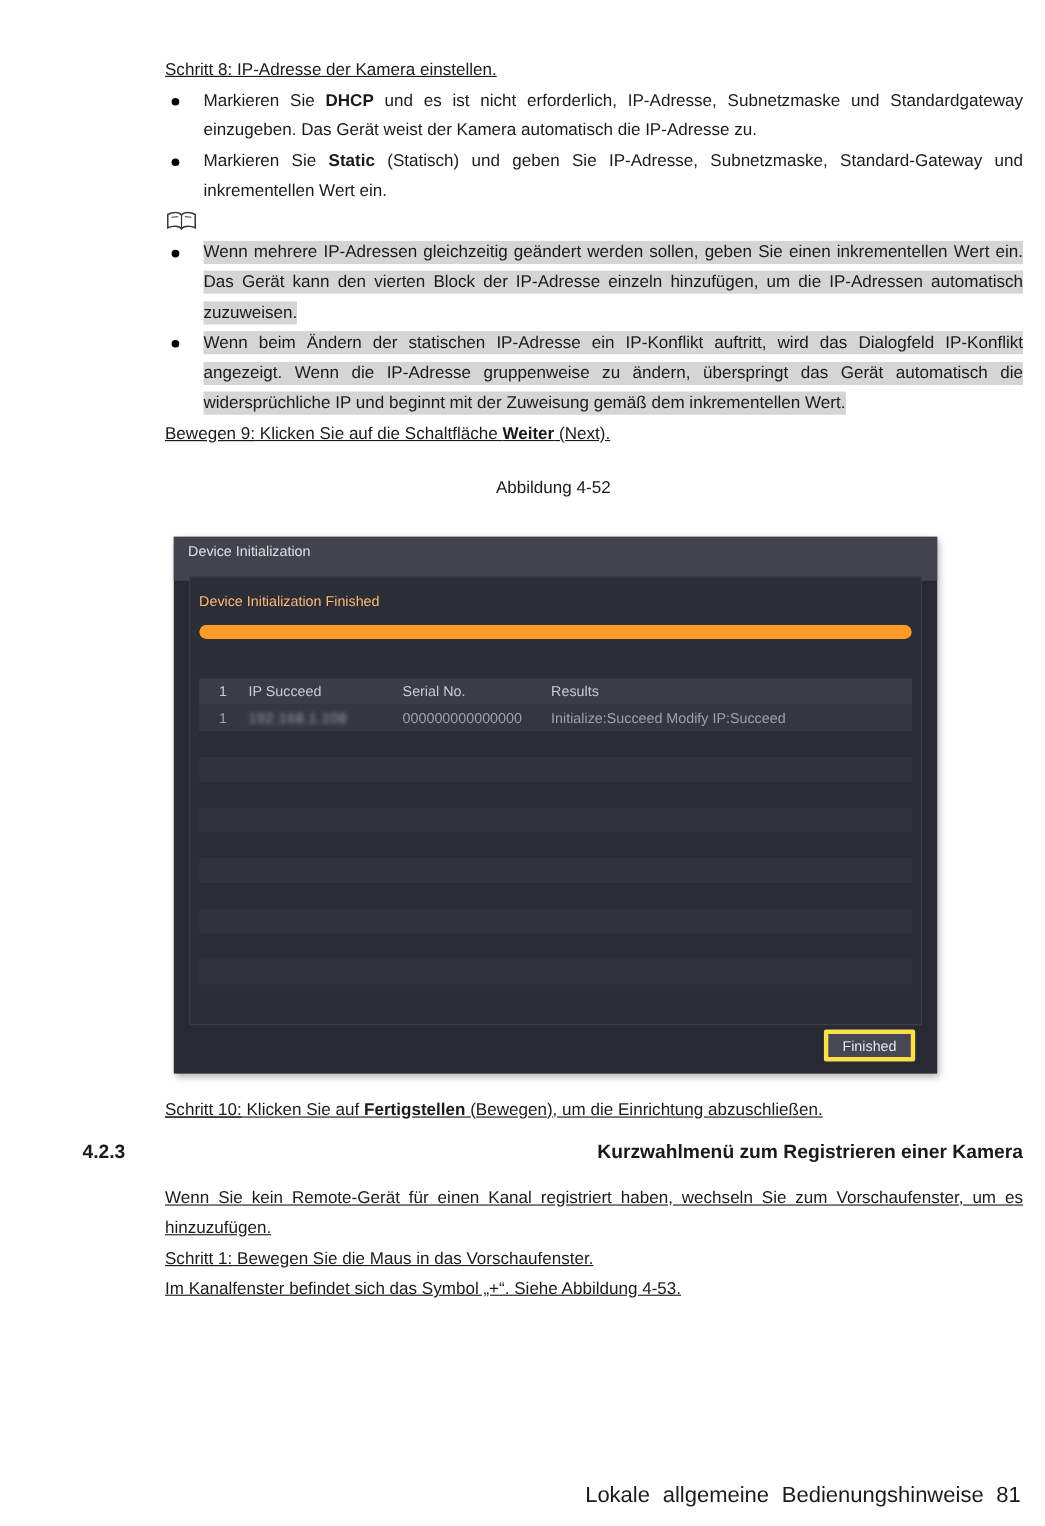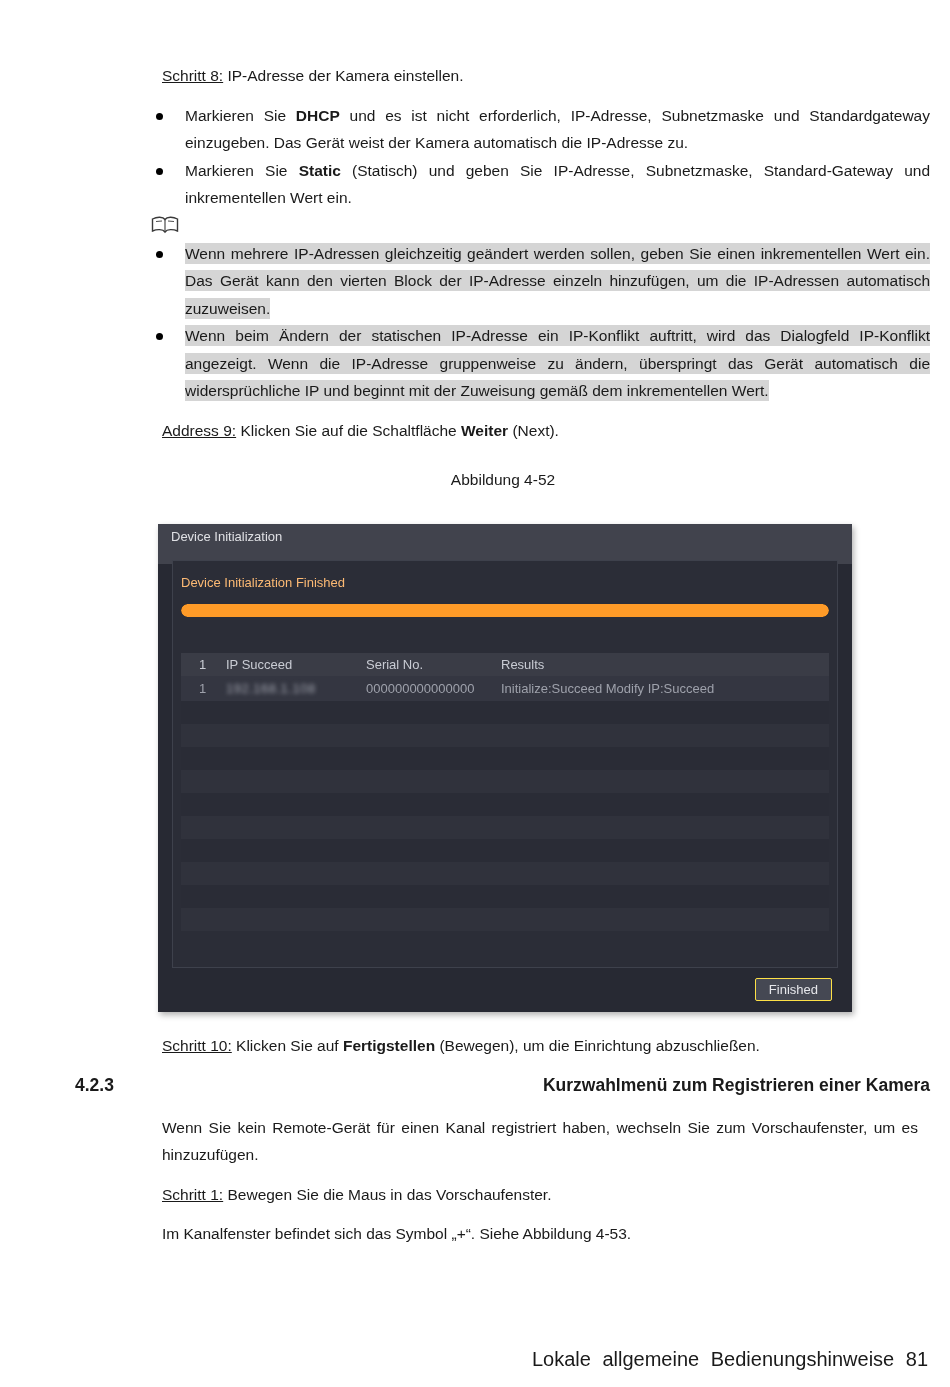--- a/index.html
+++ b/index.html
@@ -1,19 +1,19 @@
 <!DOCTYPE html>
 <html><head>
 <meta charset="utf-8">
 <style>
   html,body{margin:0;padding:0;}
   body{width:950px;height:1387px;background:#ffffff;position:relative;overflow:hidden;
        font-family:"Liberation Sans",sans-serif;color:#1a1a1a;}
   .doc{position:absolute;top:50px;left:150px;width:780px;font-size:15.5px;line-height:27.5px;}
-  .para{margin:12px;text-align:justify;}
+  .para{margin:0;text-align:justify;text-decoration:underline;}
   .ul-label{text-decoration:underline;}
   b{font-weight:bold;}
   .li{position:relative;padding-left:35px;text-align:justify;margin:0;}
   .dot{position:absolute;left:6px;top:11px;width:7px;height:7px;border-radius:50%;background:#000;}
   .hl{background:#d5d5d5;box-decoration-break:clone;-webkit-box-decoration-break:clone;padding:2px 0;}
   .note-icon-row{height:26px;display:flex;align-items:center;margin:1px 0;}
   .caption{width:706px;text-align:center;margin:22px 0 30px 0;}
 
   
   .dialog{position:relative;margin-left:8px;width:694px;height:488px;background:#272933;
@@ -28,21 +28,21 @@
   .thead{height:23px;background:#3a3c46;color:#c9ccd4;}
   .trow-data{height:25px;background:#343641;color:#9ea1ab;}
   .empty{height:23px;}
   .empty.a{background:#2a2c36;}
   .empty.b{background:#30323c;}
   .c-no{flex:0 0 45px;padding-left:18px;box-sizing:border-box;}
   .c-ip{flex:0 0 140px;}
   .c-serial{flex:0 0 135px;}
   .c-results{flex:1 1 auto;}
   .obscured{filter:blur(2px);letter-spacing:.5px;}
-  .finish-btn{position:absolute;right:20px;bottom:11px;background:#454853;border:1px solid #fde047;
+  .finish-btn{position:absolute;right:20px;bottom:11px;background:#454853;border:4px solid #fde047;
               color:#e6e7eb;font-size:13px;font-family:inherit;padding:3px 13px;border-radius:2px;cursor:pointer;}
 
   
   .step10{margin-top:20px;}
   .section-heading{position:relative;margin-top:10px;font-size:17.5px;font-weight:bold;line-height:28px;text-align:right;}
   .section-number{position:absolute;left:-75px;top:0;}
   .footer{position:absolute;right:22px;bottom:16px;font-size:20px;word-spacing:6px;color:#1a1a1a;}
 </style>
 </head>
 <body>
@@ -71,21 +71,21 @@
 
   <div class="li">
     <span class="dot"></span>
     <span class="hl">Wenn mehrere IP-Adressen gleichzeitig geändert werden sollen, geben Sie einen inkrementellen Wert ein. Das Gerät kann den vierten Block der IP-Adresse einzeln hinzufügen, um die IP-Adressen automatisch zuzuweisen.</span>
   </div>
   <div class="li">
     <span class="dot"></span>
     <span class="hl">Wenn beim Ändern der statischen IP-Adresse ein IP-Konflikt auftritt, wird das Dialogfeld IP-Konflikt angezeigt. Wenn die IP-Adresse gruppenweise zu ändern, überspringt das Gerät automatisch die widersprüchliche IP und beginnt mit der Zuweisung gemäß dem inkrementellen Wert.</span>
   </div>
 
-  <p class="para"><span class="ul-label">Address 9:</span><span> Klicken Sie auf die Schaltfläche </span><b>Weiter</b><span> (Next).</span></p>
+  <p class="para"><span class="ul-label">Bewegen 9:</span><span> Klicken Sie auf die Schaltfläche </span><b>Weiter</b><span> (Next).</span></p>
 
 
   <div class="caption">Abbildung 4-52</div>
 
   <div class="dialog">
     <div class="dlg-title">Device Initialization</div>
     <div class="dlg-panel">
       <div class="dlg-status">Device Initialization Finished</div>
       <div class="progress">
         <div class="progress-fill" style="width: 100%; background: rgb(255, 155, 40);"></div>

